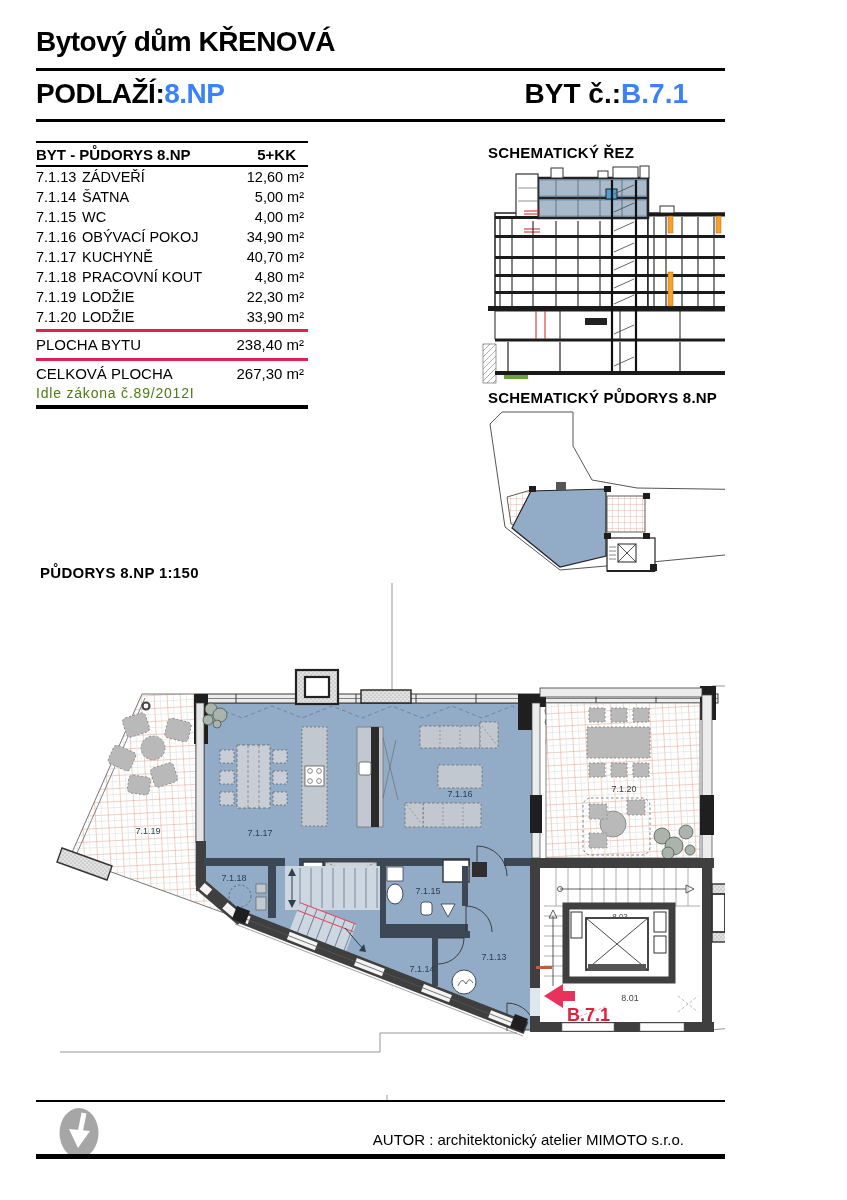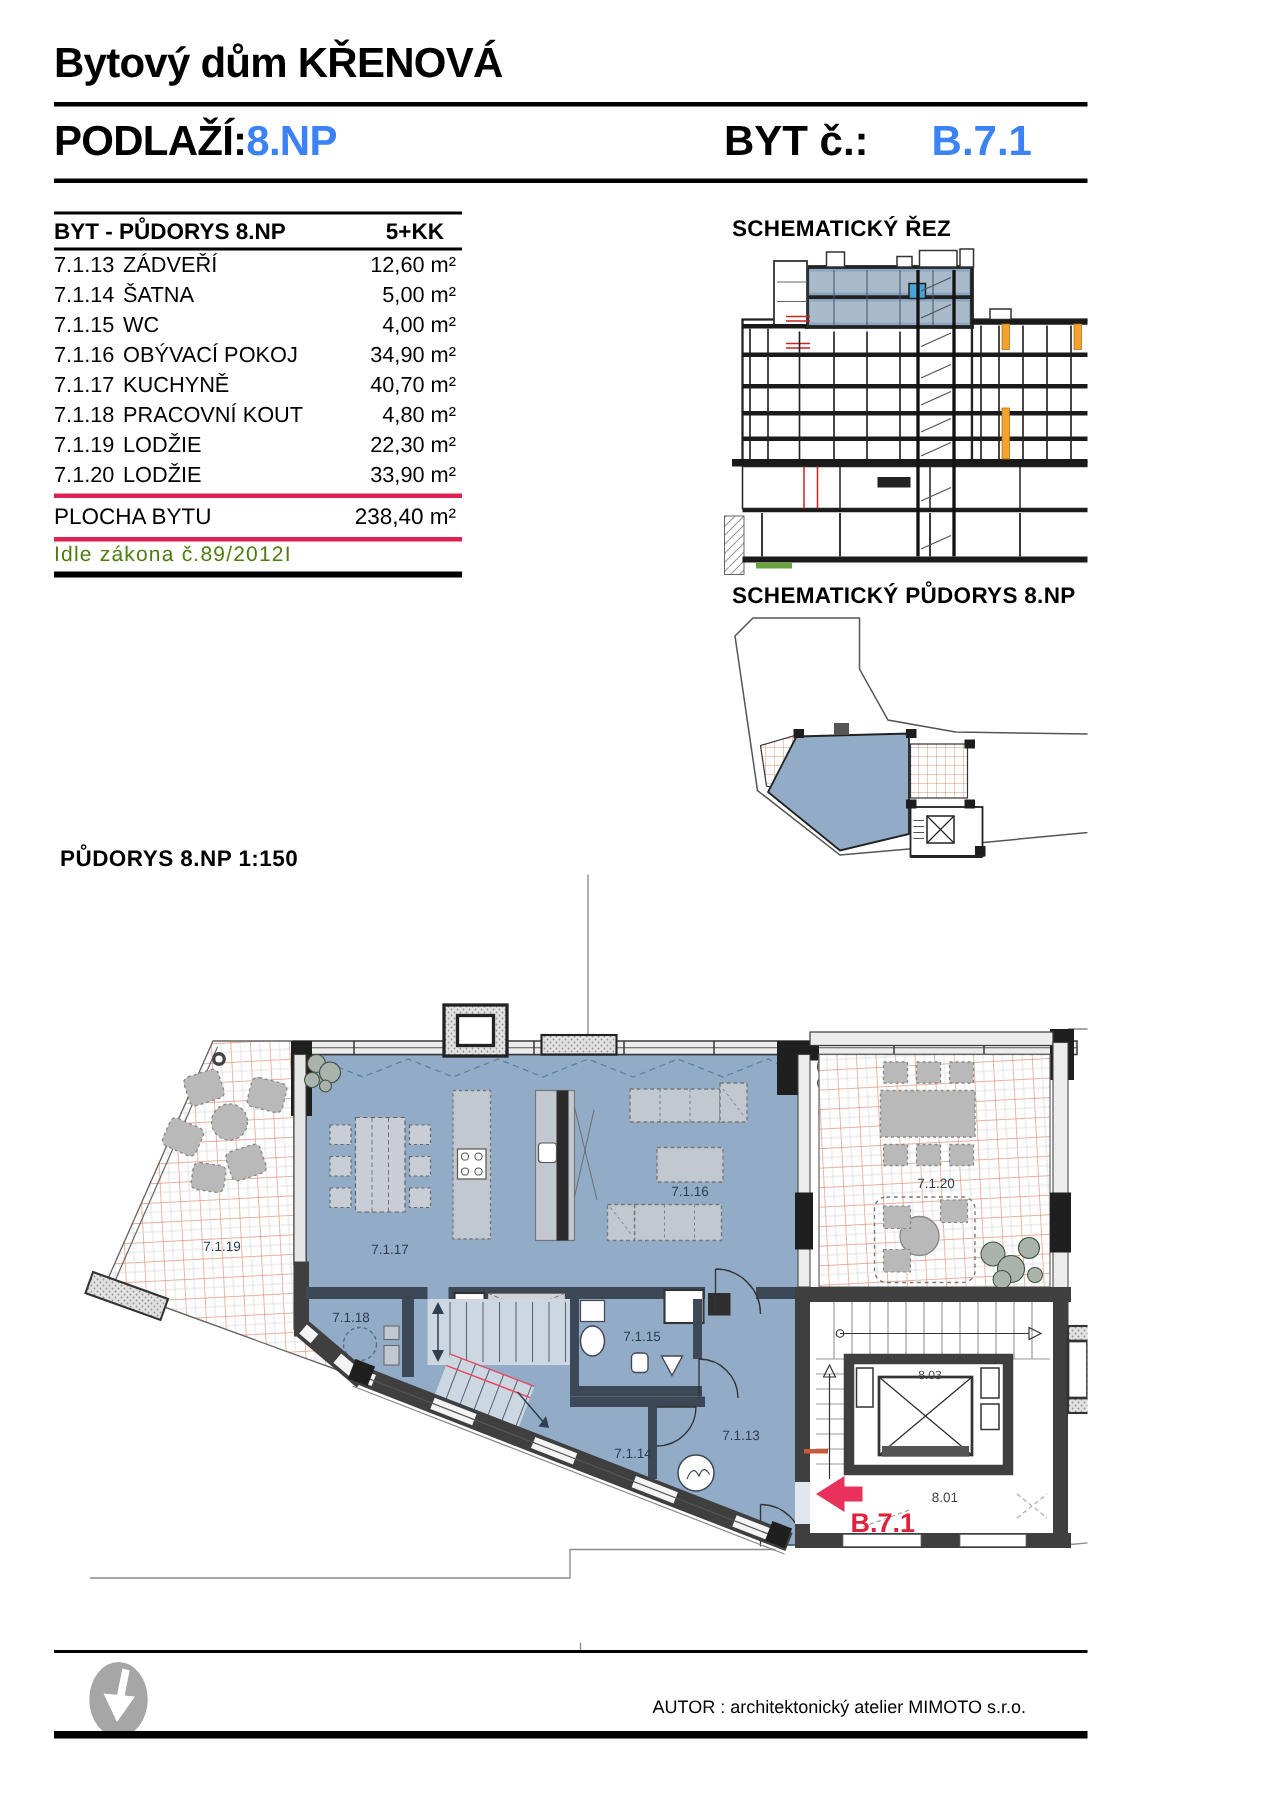--- a/index.html
+++ b/index.html
@@ -2,41 +2,41 @@
 <html><head>
 <meta charset="utf-8">
 <style>
   html,body{margin:0;padding:0;background:#fff;}
   .page{position:relative;width:725px;height:1200px;background:#fff;overflow:hidden;
         font-family:"Liberation Sans",sans-serif;color:#000;}
   .abs{position:absolute;}
   .rule{position:absolute;left:36px;width:775px;background:#000;}
   .title1{left:36px;top:26px;font-size:28px;font-weight:bold;letter-spacing:-0.5px;}
   .row2{left:36px;top:78px;font-size:28px;font-weight:bold;letter-spacing:-0.5px;}
-  .row2r{right:37px;top:78px;font-size:28px;font-weight:bold;display:flex;gap:42px;}
+  .row2r{right:37px;top:78px;font-size:28px;font-weight:bold;display:flex;}
   .red{color:#3b82f6;}
   .subtitle{font-size:15px;font-weight:bold;letter-spacing:0.2px;}
   
   .rt{position:absolute;left:36px;top:141px;width:272px;border-top:2.5px solid #000;font-size:14.5px;}
   .rt .hd{display:flex;justify-content:space-between;align-items:center;height:22px;
           border-bottom:2.5px solid #000;font-weight:bold;font-size:15px;}
   .rt .hd .lay{padding-right:12px;}
   .rt .r{display:flex;height:20px;align-items:center;}
   .rt .c1{width:46px;flex:none;}
   .rt .c2{flex:1;}
   .rt .c3{width:92px;flex:none;text-align:right;padding-right:4px;}
   .rt .redsep{border-top:3.5px solid #dd2150;margin-top:2px;}
   .rt .sum{display:flex;height:24px;align-items:center;font-size:15px;}
   .rt .note{color:#4d7c0f;font-size:14px;letter-spacing:0.8px;height:18px;}
   .rt .endline{border-top:4px solid #000;margin-top:2px;}
   .sec-title{left:488px;top:144px;text-align:right;}
   .kp-title{left:488px;top:389px;}
   .plan-title{left:40px;top:564px;font-size:15px;font-weight:600;letter-spacing:0.3px;}
   .footer-inv{position:absolute;right:41px;top:1107px;font-size:15px;}
-  .footer-aut{position:absolute;right:41px;top:1131px;font-size:12px;}
+  .footer-aut{position:absolute;right:41px;top:1131px;font-size:15px;}
   svg text{font-family:"Liberation Sans",sans-serif;}
   .drawing{position:absolute;left:0;top:0;}
 </style>
 </head>
 <body>
 
 <div class="page">
 
   <div class="abs title1">Bytový dům KŘENOVÁ</div>
   <div class="rule" style="top:68px;height:3px;"></div>
@@ -93,20 +93,24 @@
         <span class="c1">7.1.20</span>
         <span class="c2">LODŽIE</span>
         <span class="c3">33,90 m²</span>
       </div>
     <div class="redsep"></div>
     <div class="sum">
         <span class="c2">PLOCHA BYTU</span>
         <span class="c3">238,40 m²</span>
       </div>
     <div class="redsep"></div>
+    <div class="sum">
+        <span class="c2">CELKOVÁ PLOCHA</span>
+        <span class="c3">267,30 m²</span>
+      </div>
     <div class="note">Idle zákona č.89/2012I</div>
     <div class="endline"></div>
   </div>
 
   <div class="abs subtitle sec-title">SCHEMATICKÝ ŘEZ</div>
   <div class="abs subtitle kp-title">SCHEMATICKÝ PŮDORYS 8.NP</div>
   <div class="abs plan-title">PŮDORYS 8.NP 1:150</div>
 
   <svg class="drawing" width="847" height="1200" viewBox="0 0 847 1200">
     <defs>

